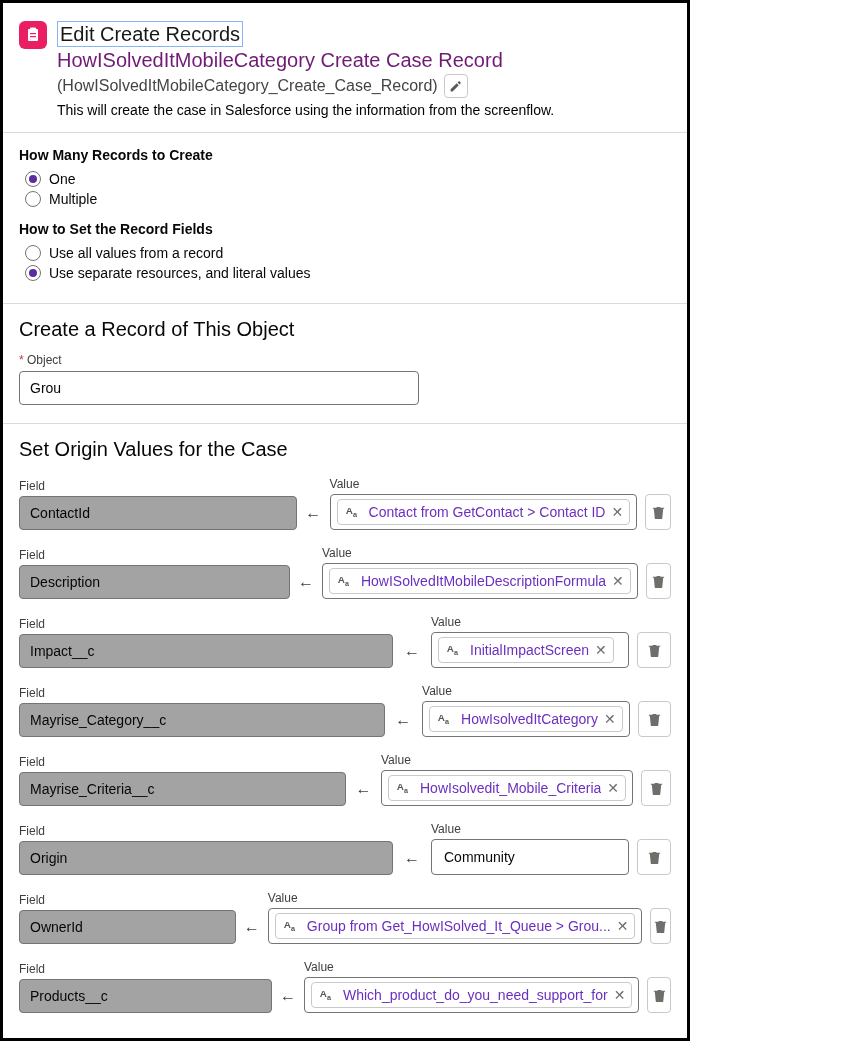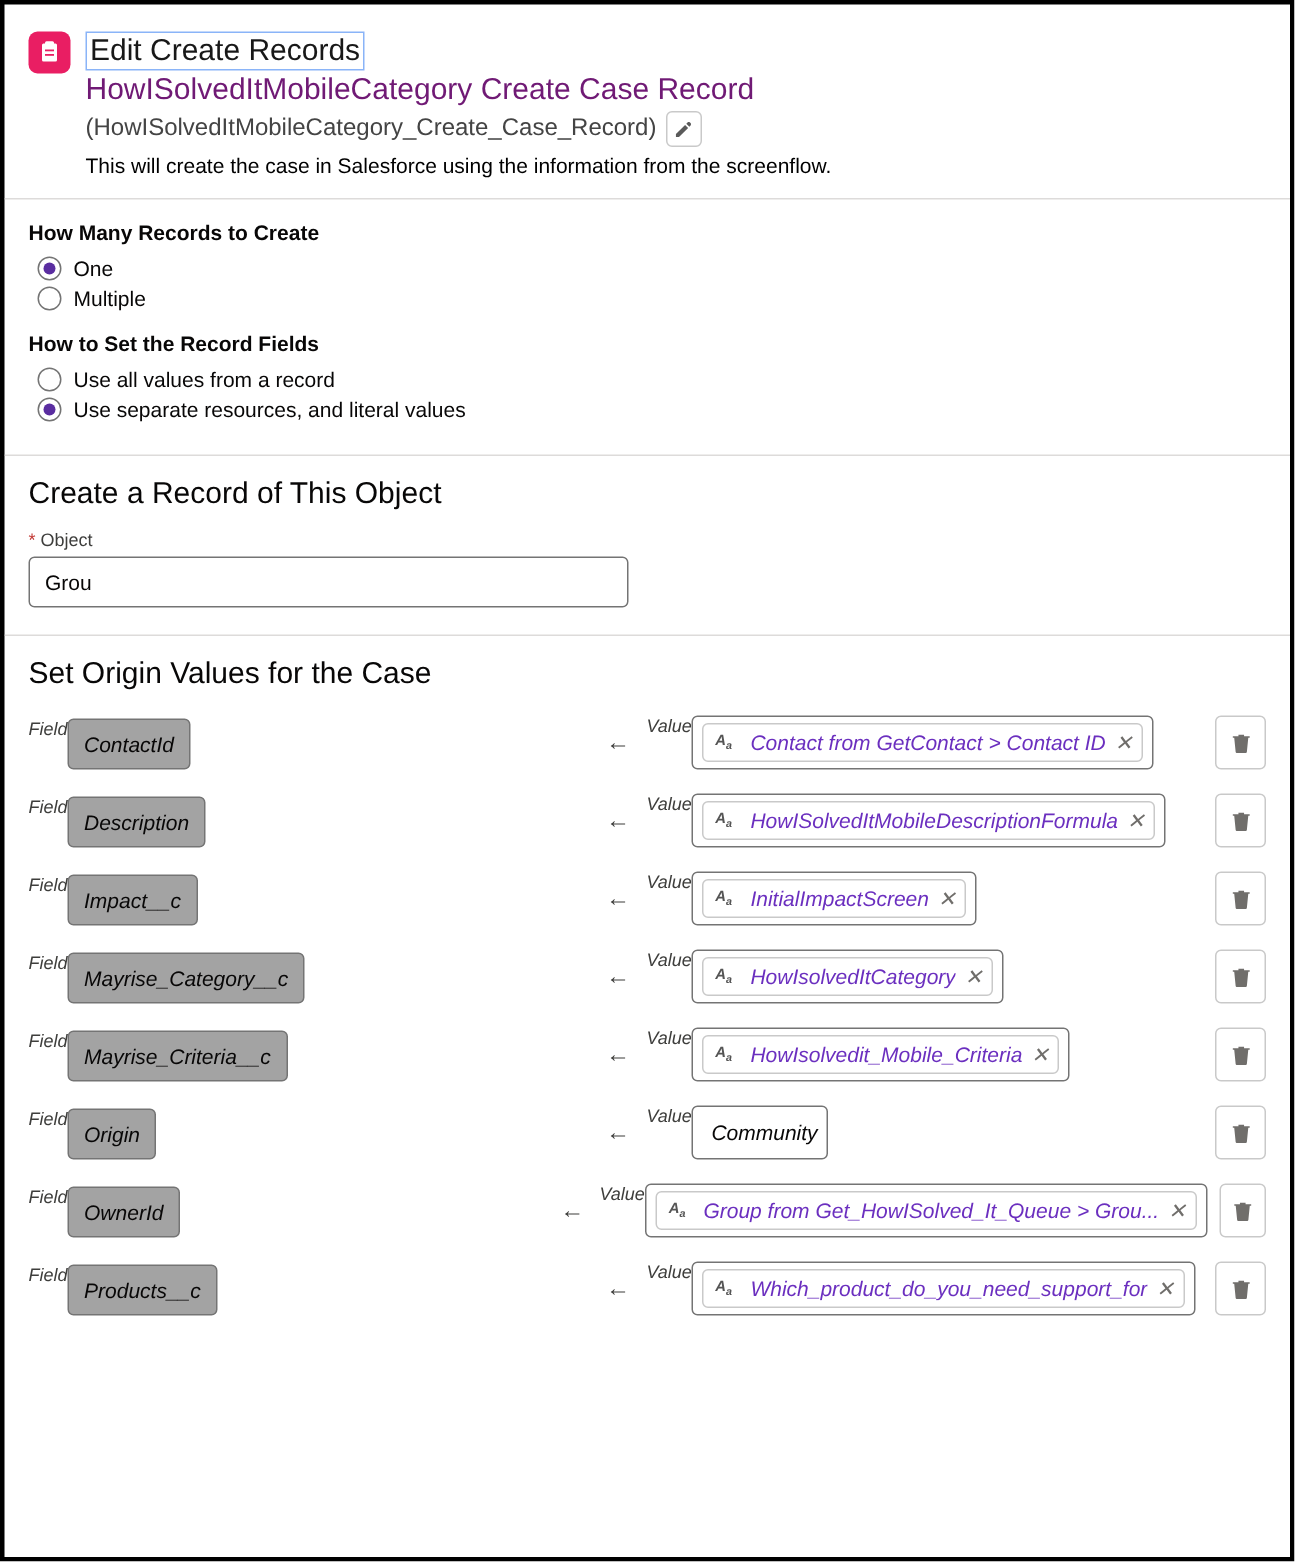--- a/index.html
+++ b/index.html
@@ -4,21 +4,21 @@
 <style>
   * { box-sizing: border-box; }
   body {
     margin: 0;
     font-family: -apple-system, BlinkMacSystemFont, "Segoe UI", Arial, sans-serif;
     background: #fff;
     color: #181818;
     font-size: 13px;
   }
   .frame {
-    width: 863px;
+    width: 690px;
     height: 1041px;
     border: 3px solid #000;
     overflow: hidden;
     position: relative;
     background: #fff;
   }
   .header-pad { padding: 18px 16px 14px 16px; display:flex; }
   .icon-box {
     width: 28px; height: 28px;
     border-radius: 6px;
@@ -53,21 +53,21 @@
   .h2 { font-size:20px; color:#080707; padding:14px 16px 12px; }
   .obj-label { font-size:12px; color:#3e3e3c; padding:0 16px; }
   .req { color:#c23934; }
   .obj-input {
     margin:4px 16px 18px; width: 400px; border:1px solid #747474; border-radius:4px;
     padding:8px 10px; font-size:14px; color:#080707;
   }
   .field-row {
     display:flex; align-items:flex-end; gap:8px; padding: 4px 16px 12px 16px;
   }
-  .col { display:flex; flex-direction:row;font-style:italic; }
+  .col { display:flex; flex-direction:column; }
   .col.field { width: 374px; }
   .col.value { flex:1; }
   .small-label { font-size:12px; color:#3e3e3c; margin-bottom:3px; }
   .field-input {
     border:1px solid #747474; border-radius:4px; padding:8px 10px; font-size:14px;
     color:#080707; background:#a3a3a3;
   }
   .arrow {
     width:22px; text-align:center; font-size:16px; color:#3e3e3c;
     margin-bottom:8px;

